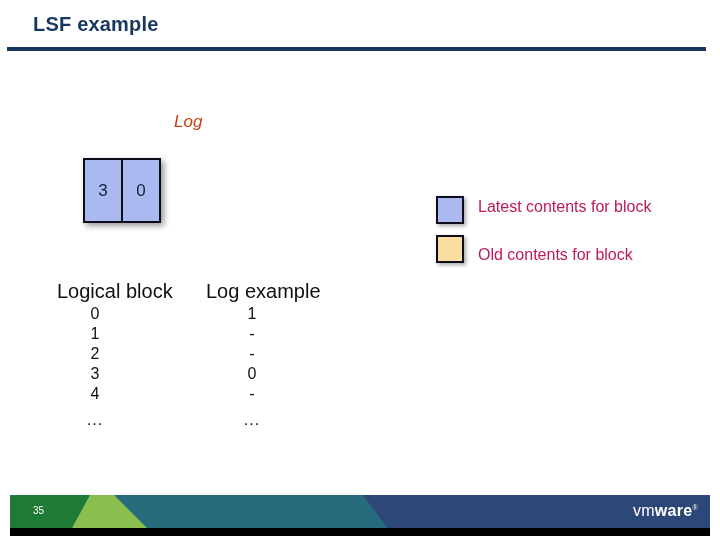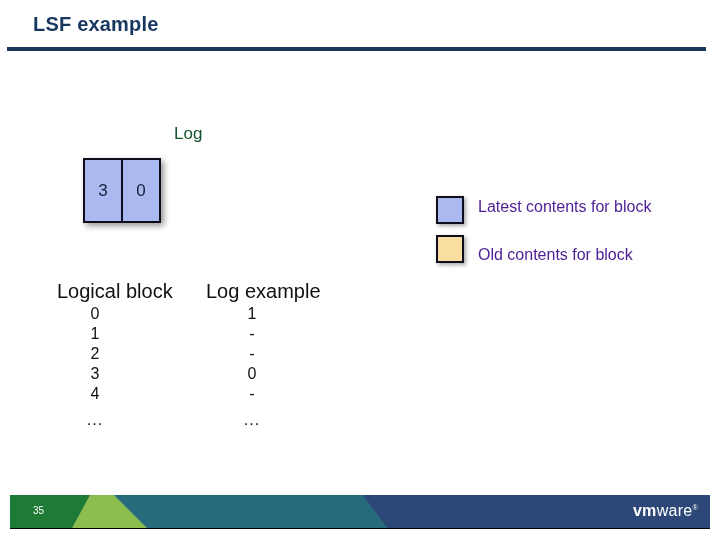--- a/index.html
+++ b/index.html
@@ -14,22 +14,22 @@
   .title {
     position: absolute; left: 33px; top: 13px;
     font-size: 20px; font-weight: bold; color: #17375e;
     letter-spacing: 0.2px;
   }
   .title-rule {
     position: absolute; left: 7px; top: 47px;
     width: 699px; height: 4px; background: #17375e;
   }
   .log-label {
-    position: absolute; left: 174px; top: 124px;
-    font-size: 17px; color: #14532d;
+    position: absolute; left: 174px; top: 112px;
+    font-size: 17px; color: #c2410c; font-style: italic;
   }
   .log-boxes {
     position: absolute; left: 83px; top: 158px;
     display: flex;
     box-shadow: 3px 3px 6px rgba(0,0,0,0.40);
   }
   .log-cell {
     width: 36px; height: 61px;
     border: 2px solid #0c0c1a;
     background: #aab9ef;
@@ -39,21 +39,21 @@
   .log-cell + .log-cell { border-left: none; }
   .legend-swatch {
     position: absolute; width: 24px; height: 24px;
     border: 2px solid #0c0c1a;
     box-shadow: 2px 2px 4px rgba(0,0,0,0.35);
   }
   .legend-swatch.latest { left: 436px; top: 196px; background: #aab9ef; }
   .legend-swatch.old    { left: 436px; top: 235px; background: #f9dda1; }
   .legend-label {
     position: absolute; left: 478px;
-    font-size: 16px; color: #4c1d95;
+    font-size: 16px; color: #be185d;
   }
   .legend-label.latest { top: 198px; }
   .legend-label.old    { top: 246px; }
   .tbl-header {
     position: absolute; top: 280px;
     font-size: 20px; color: #111111;
   }
   .tbl-header.logical { left: 57px; }
   .tbl-header.location { left: 206px; }
   .tbl-col {
@@ -61,21 +61,21 @@
     text-align: center; font-size: 16px; color: #111111;
   }
   .tbl-col.logical  { left: 65px; }
   .tbl-col.location { left: 222px; }
   .tbl-col .cell { height: 20px; line-height: 20px; }
   .tbl-col .cell.ellipsis { margin-top: 6px; letter-spacing: 1px; }
   .footer {
     position: absolute; left: 10px; top: 495px;
     width: 700px; height: 33px;
     background: #256b7c;
-    border-bottom: 1px solid #000000;
+    border-bottom: 8px solid #000000;
   }
   .footer .shape { position: absolute; top: 0; height: 33px; }
   .shape.green {
     left: 0; width: 80px;
     clip-path: polygon(0 0, 100% 0, 77.5% 100%, 0 100%);
   }
   .shape.lightgreen {
     left: 62px; width: 75px;
     clip-path: polygon(24% 0, 56% 0, 100% 100%, 0 100%);
   }
@@ -85,22 +85,22 @@
   }
   .page-number {
     position: absolute; left: 23px; top: 10px;
     font-size: 10px; color: #ffffff; z-index: 2;
   }
   .logo {
     position: absolute; right: 12px; top: 7px;
     color: #ffffff; font-size: 16px; z-index: 2;
     letter-spacing: 0.3px;
   }
-  .logo .vm { font-weight: bold; }
-  .logo .ware { font-weight: normal; }
+  .logo .vm { font-weight: normal; }
+  .logo .ware { font-weight: bold; }
   .logo .reg { font-size: 7px; vertical-align: super; }
 </style>
 </head>
 <body>
 
 <div class="slide">
 
   <div class="title">LSF example</div>
   <div class="title-rule"></div>
 

